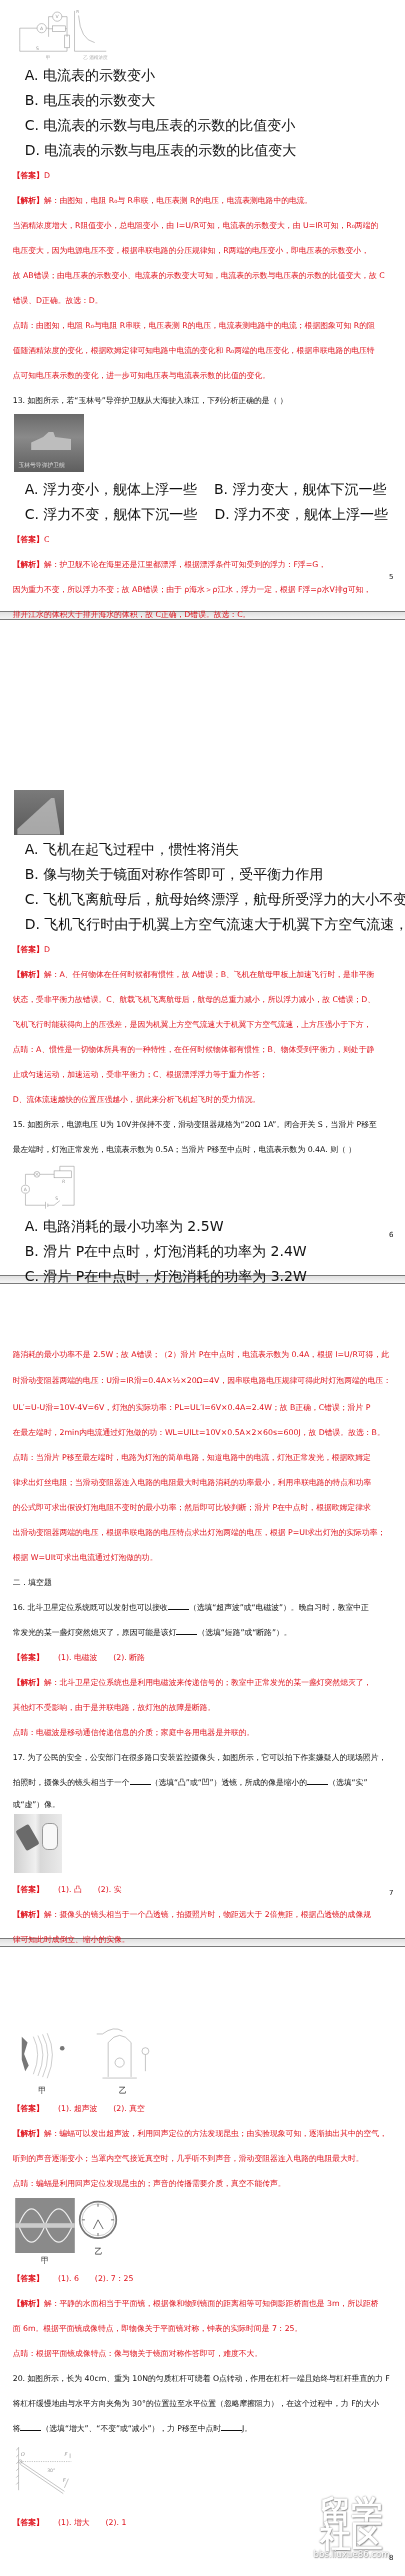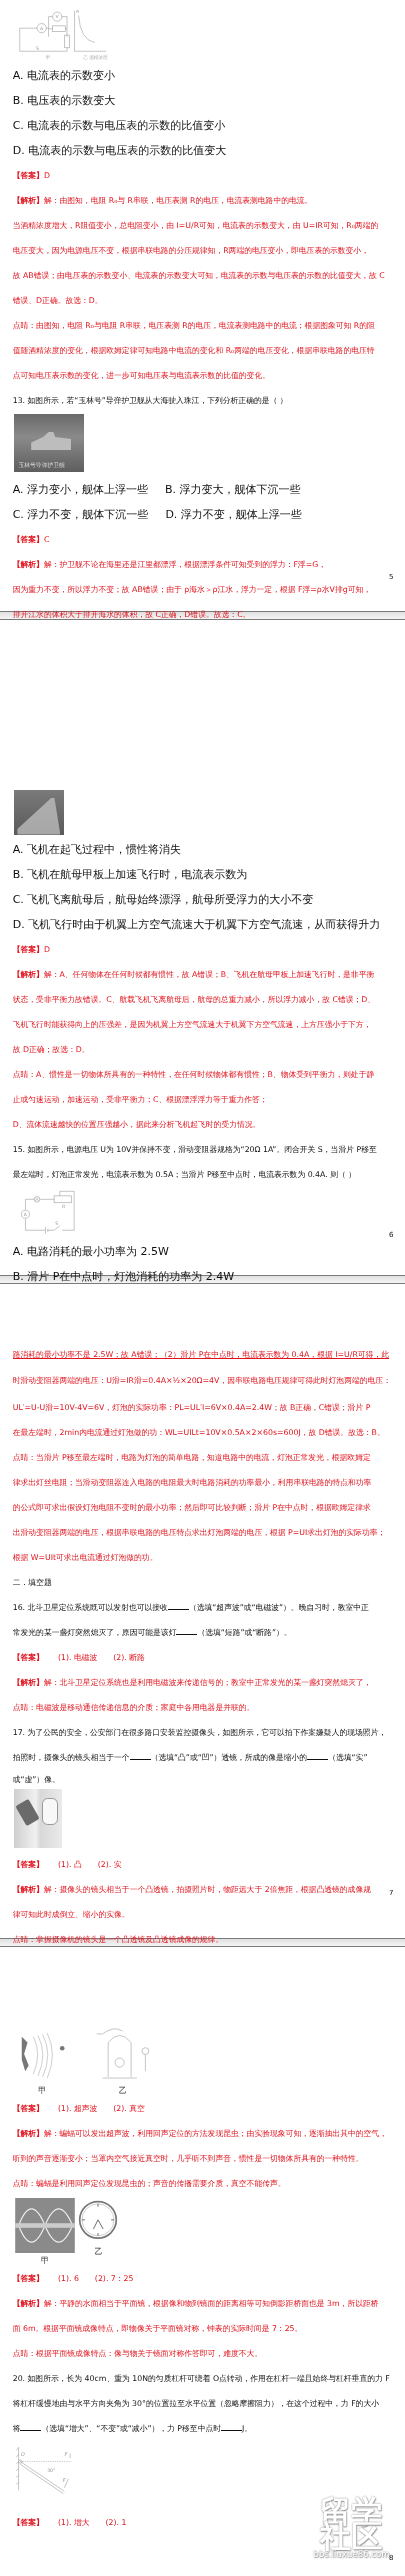--- a/index.html
+++ b/index.html
@@ -2,22 +2,22 @@
 <html style="font-size:9.2px"><head>
   <meta charset="utf-8">
   <style>
     html, body { margin: 0; padding: 0; background: #ffffff; }
     body { width: 405px; font-family: "DejaVu Sans", "Liberation Sans", sans-serif; color: #111; }
     .page { position: relative; background: #fff; }
     .content { padding: 0 12.7px 0 12.7px; }
     .line { font-size: 7.8px; line-height: 25px; height: 25px; white-space: nowrap; overflow: hidden; }
     .red { color: #e0141e; }
     .tag { color: #e0141e; font-weight: bold; text-align: center; }
-    .opt { font-size: 11px; line-height: 25px; height: 25px; white-space: nowrap; }
-    .opt-row { display: flex; gap: 17px; }
+    .opt { font-size: 14px; line-height: 25px; height: 25px; white-space: nowrap; margin-left: 12px; }
+    .opt-row { display: flex; gap: 5px; }
     .pagenum { position: absolute; right: 11.5px; font-size: 7px; color: #111; }
     .sep { height: 7px; background: linear-gradient(#e0e0e0, #f4f4f4); border-top: 0.6px solid #7a7a7a; border-bottom: 0.6px solid #7a7a7a; }
     .fig { display: block; margin: 3.5px 0 3.5px 1.2px; }
     .figcap { font-size: 8px; color: #333; }
     .watermark { position: absolute; right: 10.4px; bottom: 17.3px; width: 86px; text-align: center; color: #fff; text-shadow: 0 0 1.7px #888, 0.6px 0.6px 1.2px #999; }
     .watermark .wm-big { font-size: 31px; font-weight: bold; letter-spacing: 0.6px; line-height: 25px; }
     .watermark .wm-url { font-size: 8.6px; line-height: 10.4px; }
     .blank { display: inline-block; width: 21px; border-bottom: 0.6px solid #111; height: 7px; vertical-align: baseline; }
     .sp { display: inline-block; width: 14px; }
     .sp2 { display: inline-block; width: 16px; }
@@ -97,28 +97,27 @@
 </div>
 <div class="sep"></div>
 
 <div class="page" style="height:655px;">
   <div class="content">
     <div style="height:170px;"></div>
     <div class="fig" style="width:50px;height:45px;background:linear-gradient(#7a7a7a,#5a5a5a);position:relative;margin:0 0 2.3px 1.2px;">
       <div style="position:absolute;left:3.5px;top:8px;width:43px;height:37px;background:#c8c8c8;clip-path:polygon(80% 0,86% 0,100% 100%,0 100%,0 85%);opacity:0.7;"></div>
     </div>
     <div class="opt">A. 飞机在起飞过程中，惯性将消失</div>
-    <div class="opt">B. 飞机在航母甲板上加速飞行时，电流表示数为</div>
+    <div class="opt">B. 像与物关于镜面对称作答即可，受平衡力作用</div>
     <div class="opt">C. 飞机飞离航母后，航母始终漂浮，航母所受浮力的大小不变</div>
     <div class="opt">D. 飞机飞行时由于机翼上方空气流速大于机翼下方空气流速，从而获得升力</div>
     <div class="line red"><span class="tag">【答案】</span><span>D</span></div>
     <div class="line red"><span class="tag">【解析】</span><span>解：A、任何物体在任何时候都有惯性，故 A错误；B、飞机在航母甲板上加速飞行时，是非平衡</span></div>
     <div class="line red">状态，受非平衡力故错误。C、航载飞机飞离航母后，航母的总重力减小，所以浮力减小，故 C错误；D、</div>
     <div class="line red">飞机飞行时能获得向上的压强差，是因为机翼上方空气流速大于机翼下方空气流速，上方压强小于下方，</div>
-    <div class="line red">故 D正确；故选：D。</div>
     <div class="line red">点睛：A、惯性是一切物体所具有的一种特性，在任何时候物体都有惯性；B、物体受到平衡力，则处于静</div>
     <div class="line red">止或匀速运动，加速运动，受非平衡力；C、根据漂浮浮力等于重力作答；</div>
     <div class="line red">D、流体流速越快的位置压强越小，据此来分析飞机起飞时的受力情况。</div>
     <div class="line">15. 如图所示，电源电压 U为 10V并保持不变，滑动变阻器规格为“20Ω 1A”。闭合开关 S，当滑片 P移至</div>
     <div class="line">最左端时，灯泡正常发光，电流表示数为 0.5A；当滑片 P移至中点时，电流表示数为 0.4A. 则（    ）</div>
 
     <svg class="fig" width="63" height="45" viewBox="0 0 110 78">
       <g stroke="#999" fill="none" stroke-width="1">
         <line x1="20" y1="16" x2="36" y2="16"></line>
         <circle cx="40" cy="16" r="5"></circle>
@@ -153,36 +152,37 @@
     <div class="line red" style="height:32px;line-height:32px;">U/IL=10V/0.5A=20Ω；滑动变阻器连入电路的电阻最大时，电路消耗的功率最小，假设灯泡电阻不随温度的变化，</div>
     <div class="line red" style="height:35px;line-height:35px;">则 P最小=U²/(R+RL)=(10V)²/(20Ω+20Ω)=2.5W；而实际上灯泡不正常工作时的电阻小于正常工作时的电阻，所以，电</div>
   </div>
   <div class="pagenum" style="top:611px;">6</div>
 </div>
 <div class="sep"></div>
 
 <div class="page" style="height:654px;">
   <div class="content">
     <div style="height:58px;"></div>
-    <div class="line red" style="height:26.5px;line-height:26.5px;text-decoration:underline;">路消耗的最小功率不是 2.5W；故 A错误；（2）滑片 P在中点时，电流表示数为 0.4A，根据 I=U/R可得，此</div>
+    <div class="line red" style="height:26.5px;line-height:26.5px;">路消耗的最小功率不是 2.5W；故 A错误；（2）滑片 P在中点时，电流表示数为 0.4A，根据 I=U/R可得，此</div>
     <div class="line red" style="height:26.5px;line-height:26.5px;">时滑动变阻器两端的电压：U滑=IR滑=0.4A×½×20Ω=4V，因串联电路电压规律可得此时灯泡两端的电压：</div>
     <div class="line red">UL′=U-U滑=10V-4V=6V，灯泡的实际功率：PL=UL′I=6V×0.4A=2.4W；故 B正确，C错误；滑片 P</div>
     <div class="line red">在最左端时，2min内电流通过灯泡做的功：WL=UILt=10V×0.5A×2×60s=600J，故 D错误。故选：B。</div>
     <div class="line red">点睛：当滑片 P移至最左端时，电路为灯泡的简单电路，知道电路中的电流，灯泡正常发光，根据欧姆定</div>
     <div class="line red">律求出灯丝电阻；当滑动变阻器连入电路的电阻最大时电路消耗的功率最小，利用串联电路的特点和功率</div>
     <div class="line red">的公式即可求出假设灯泡电阻不变时的最小功率；然后即可比较判断；滑片 P在中点时，根据欧姆定律求</div>
     <div class="line red">出滑动变阻器两端的电压，根据串联电路的电压特点求出灯泡两端的电压，根据 P=UI求出灯泡的实际功率；</div>
     <div class="line red">根据 W=UIt可求出电流通过灯泡做的功。</div>
 
     <div class="line">二．填空题</div>
 
     <div class="line"><span>16. 北斗卫星定位系统既可以发射也可以接收</span><span class="blank"></span><span>（选填“超声波”或“电磁波”）。晚自习时，教室中正</span></div>
     <div class="line"><span>常发光的某一盏灯突然熄灭了，原因可能是该灯</span><span class="blank"></span><span>（选填“短路”或“断路”）。</span></div>
     <div class="line red"><span class="tag">【答案】</span><span class="sp"></span><span>(1). 电磁波</span><span class="sp2"></span><span>(2). 断路</span></div>
     <div class="line red"><span class="tag">【解析】</span><span>解：北斗卫星定位系统也是利用电磁波来传递信号的；教室中正常发光的某一盏灯突然熄灭了，</span></div>
+    <div class="line red">其他灯不受影响，由于是并联电路，故灯泡的故障是断路。</div>
     <div class="line red">点睛：电磁波是移动通信传递信息的介质；家庭中各用电器是并联的。</div>
 
     <div class="line">17. 为了公民的安全，公安部门在很多路口安装监控摄像头，如图所示，它可以拍下作案嫌疑人的现场照片，</div>
     <div class="line"><span>拍照时，摄像头的镜头相当于一个</span><span class="blank"></span><span>（选填“凸”或“凹”）透镜，所成的像是缩小的</span><span class="blank"></span><span>（选填“实”</span></div>
     <div class="line" style="height:19.6px;line-height:19.6px;">或“虚”）像。</div>
     <div class="fig" style="width:48px;height:59px;background:linear-gradient(90deg,#cfcfcf,#f0f0f0 45%,#d8d8d8 55%,#eaeaea);position:relative;margin:0 0 3.5px 1.2px;">
       <div style="position:absolute;left:5.8px;top:11.5px;width:15px;height:23px;background:#6a6a6a;border-radius:2.3px;transform:rotate(-30deg);"></div>
       <div style="position:absolute;left:28px;top:9.2px;width:14px;height:25px;background:#f8f8f8;border:0.6px solid #999;border-radius:5.8px;"></div>
     </div>
     <div class="line red"><span class="tag">【答案】</span><span class="sp"></span><span>(1). 凸</span><span class="sp2"></span><span>(2). 实</span></div>
@@ -223,21 +223,21 @@
             <path d="M10 15 L20 15 Q40 0 55 10"></path>
             <circle cx="95" cy="45" r="6"></circle>
             <line x1="95" y1="51" x2="95" y2="80"></line>
           </g>
         </svg>
         <div class="figcap">乙</div>
       </div>
     </div>
     <div class="line red"><span class="tag">【答案】</span><span class="sp"></span><span>(1). 超声波</span><span class="sp2"></span><span>(2). 真空</span></div>
     <div class="line red"><span class="tag">【解析】</span><span>解：蝙蝠可以发出超声波，利用回声定位的方法发现昆虫；由实验现象可知，逐渐抽出其中的空气，</span></div>
-    <div class="line red">听到的声音逐渐变小；当罩内空气接近真空时，几乎听不到声音，惯性是一切物体所具有的一种特性。</div>
+    <div class="line red">听到的声音逐渐变小；当罩内空气接近真空时，几乎听不到声音，滑动变阻器连入电路的电阻最大时。</div>
     <div class="line red">点睛：蝙蝠是利用回声定位发现昆虫的；声音的传播需要介质，真空不能传声。</div>
 
     <div style="display:flex;gap:3.5px;align-items:flex-start;margin:2.3px 0 0 2.3px;">
       <div style="text-align:center;">
         <svg width="60" height="55" viewBox="0 0 104 96">
           <rect x="0" y="0" width="104" height="96" fill="#8a8a8a"></rect>
           <g stroke="#eee" fill="none" stroke-width="2">
             <path d="M6 48 Q28 -10 52 48 Q76 -10 100 48"></path>
             <path d="M6 48 Q28 106 52 48 Q76 106 100 48"></path>
           </g>

